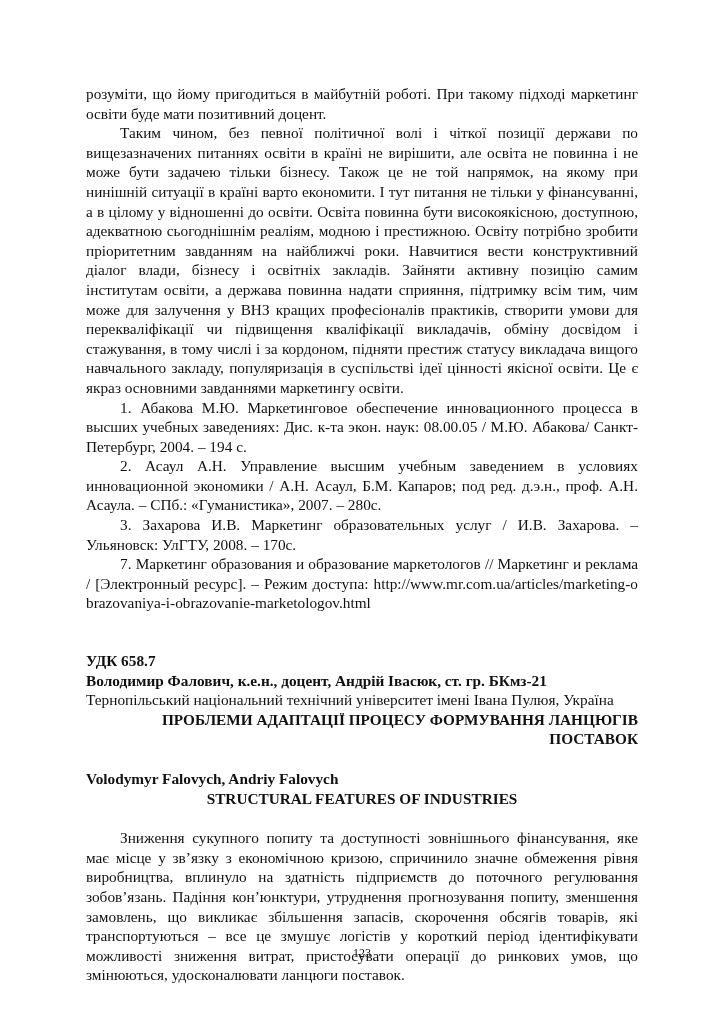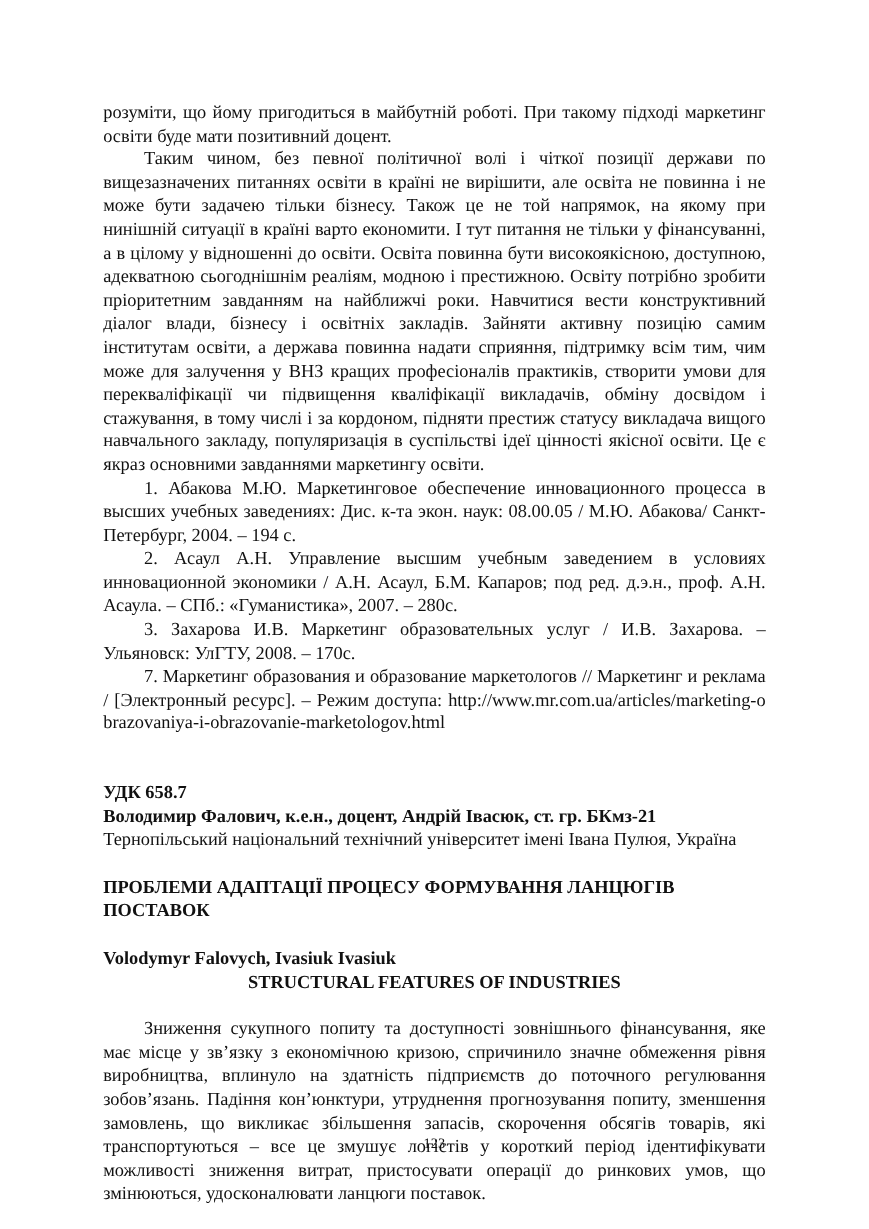--- a/index.html
+++ b/index.html
@@ -8,21 +8,21 @@
     position:absolute; left:86px; top:84px; width:552px;
     font-family:"Liberation Serif", "DejaVu Serif", serif;
     font-size:15.3px; line-height:19.6px; color:#111;
   }
   p { margin:0; text-align:justify; }
   .indent { text-indent:34px; }
   .refs-title { font-weight:bold; text-indent:34px; }
   .udc { font-weight:bold; margin-top:38px; }
   .authors { font-weight:bold; }
   .affil { }
-  .title-uk { font-weight:bold; text-align:left; margin-top:20px; }
+  .title-uk { font-weight:bold; text-align:right; }
   .authors-en { font-weight:bold; margin-top:20px; }
   .title-en { font-weight:bold; text-align:center; }
   .body2 { margin-top:20px; }
   .url { word-break:break-all; }
   .page-number {
     position:absolute; left:0; width:724px; top:946px; text-align:center;
     font-family:"Liberation Serif", "DejaVu Serif", serif; font-size:12px; color:#111;
   }
 </style>
 </head>
@@ -38,21 +38,21 @@
   <p class="indent url">7. Маркетинг образования и образование маркетологов  // Маркетинг и реклама / [Электронный ресурс]. – Режим доступа: http://www.mr.com.ua/articles/marketing-obrazovaniya-i-obrazovanie-marketologov.html</p>
 
   <p class="udc">УДК 658.7</p>
   <p class="authors" style="text-align:left">Володимир Фалович, к.е.н., доцент, Андрій Івасюк, ст. гр. БКмз-21</p>
   <p class="affil" style="text-align:left">Тернопільський національний технічний університет імені Івана Пулюя, Україна</p>
 
   <div class="title-uk">
     <div>ПРОБЛЕМИ АДАПТАЦІЇ ПРОЦЕСУ ФОРМУВАННЯ ЛАНЦЮГІВ ПОСТАВОК</div>
   </div>
 
-  <p class="authors-en" style="text-align:left">Volodymyr Falovych, Ivasiuk Ivasiuk</p>
+  <p class="authors-en" style="text-align:left">Volodymyr Falovych, Andriy Falovych</p>
   <div class="title-en">
     <div>STRUCTURAL FEATURES OF INDUSTRIES</div>
   </div>
 
   <p class="indent body2">Зниження сукупного попиту та доступності зовнішнього фінансування, яке має місце у зв’язку з економічною кризою, спричинило значне обмеження рівня виробництва, вплинуло на здатність підприємств до поточного регулювання зобов’язань.  Падіння кон’юнктури, утруднення прогнозування попиту, зменшення замовлень, що викликає збільшення запасів, скорочення обсягів товарів, які транспортуються – все це змушує логістів у короткий період ідентифікувати можливості зниження витрат, пристосувати операції до ринкових умов, що змінюються, удосконалювати ланцюги поставок.</p>
 
 </div>
 
 <div class="page-number">123</div>
 

